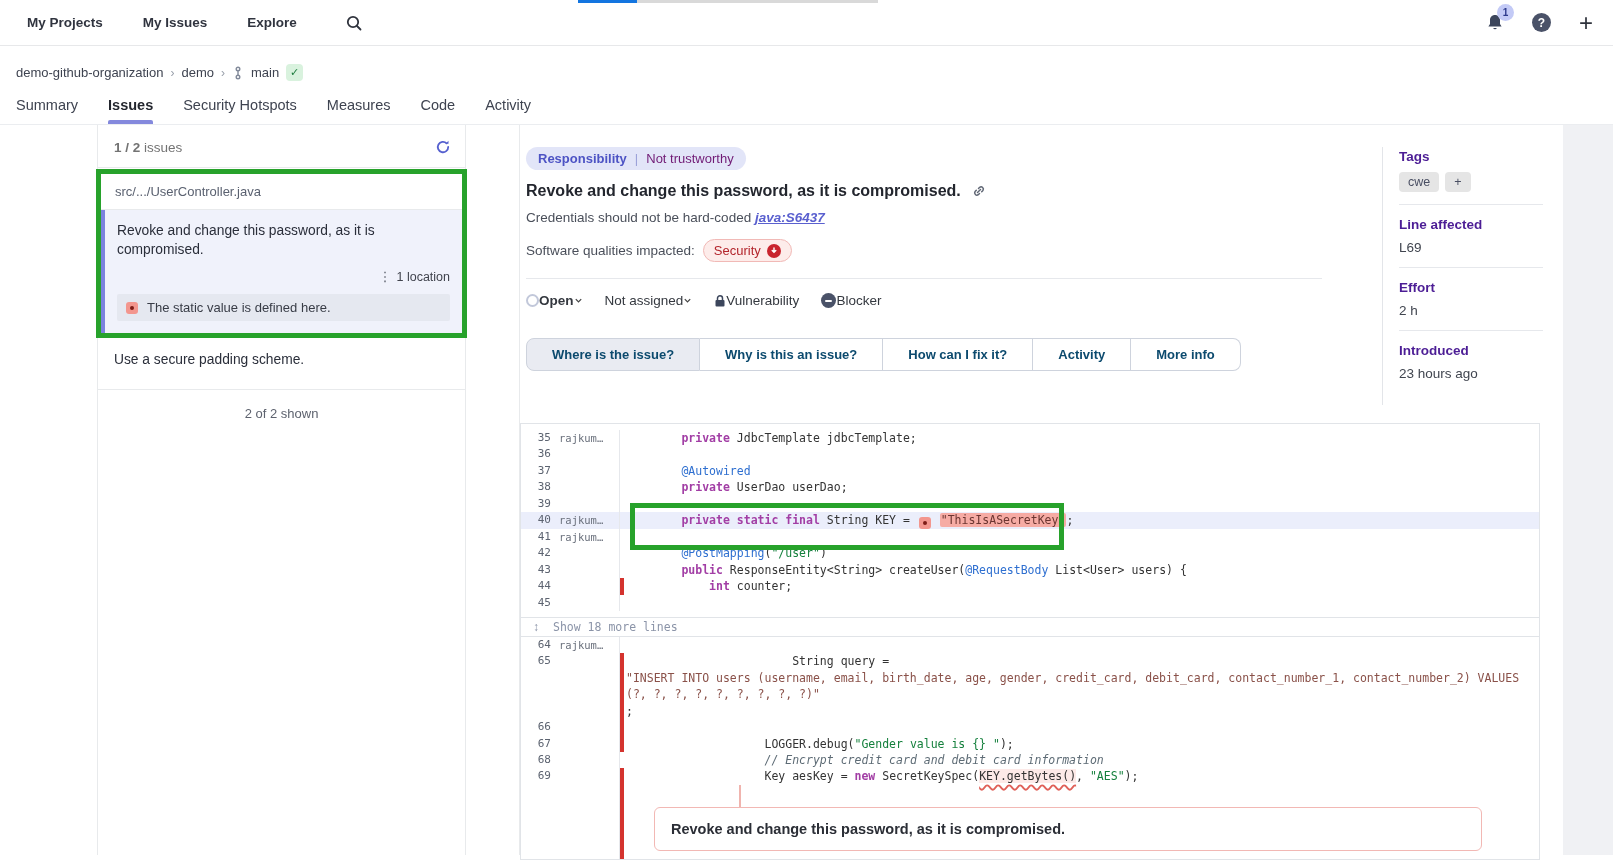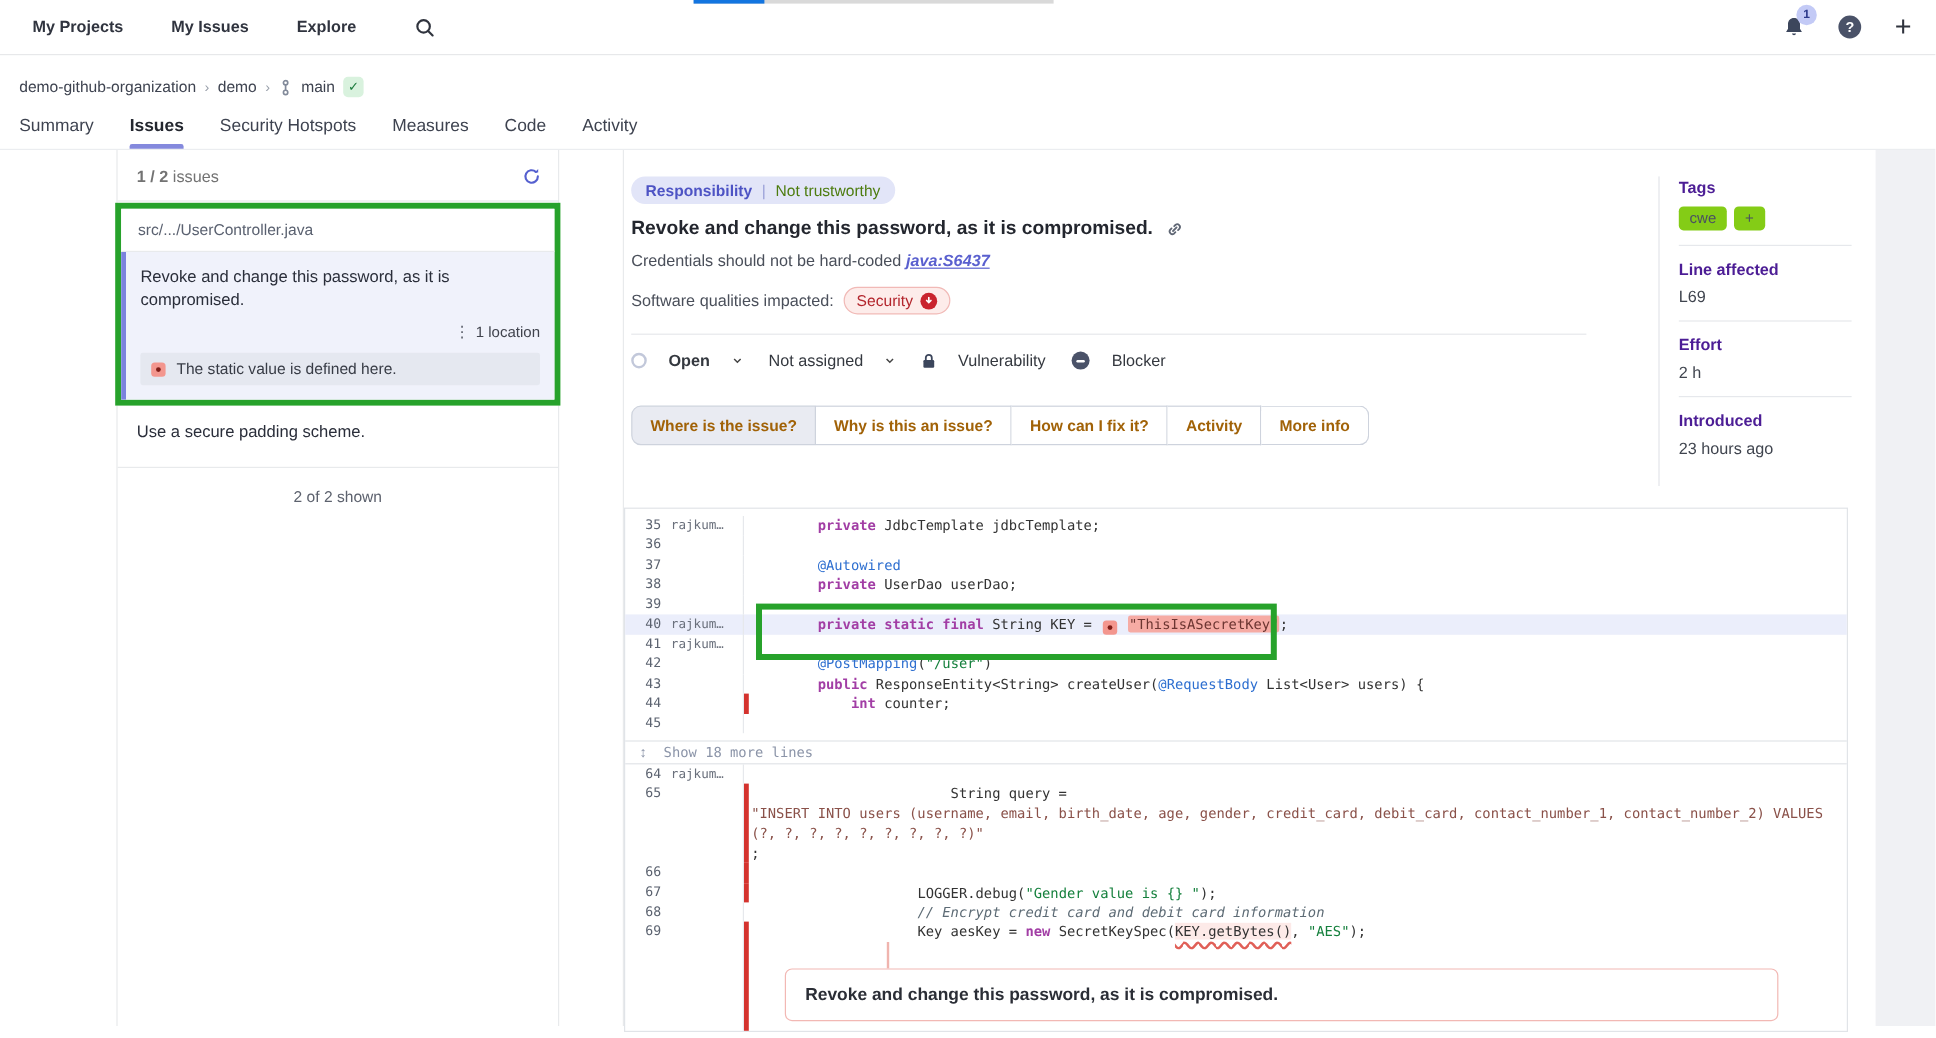--- a/index.html
+++ b/index.html
@@ -63,53 +63,53 @@
 
   
   .detail-top { display:flex; padding:22px 0 0 6px; }
   .detail-col { width:810px; }
   .detail-flex-gap { flex:1; }
   .meta-col { width:181px; border-left:1px solid #e3e5e9; padding:2px 20px 0 16px; }
   .qbadge { display:inline-flex; gap:8px; align-items:center; background:#e2e5f8; border-radius:12px;
     padding:4px 12px; font-size:13px; }
   .qbadge .q1 { color:#4d53c4; font-weight:700; }
   .qbadge .qsep { color:#9aa0d8; }
-  .qbadge .q2 { color:#4d7c0f; }
+  .qbadge .q2 { color:#701a75; }
   .detail-title-row { display:flex; align-items:center; gap:10px; margin-top:12px; }
   .detail-title { font-size:16px; font-weight:700; color:#23262e; }
   .rule-row { margin-top:10px; font-size:13.5px; color:#4a4f5a; }
   .rule-link { color:#5a60cf; font-weight:700; text-decoration:underline; cursor:pointer;font-style:italic; }
   .qual-row { margin-top:14px; font-size:13.5px; color:#4a4f5a; display:flex; align-items:center; gap:8px; }
   .sec-pill { display:inline-flex; align-items:center; gap:6px; border:1px solid #f1b9b6; background:#fdecea;
     color:#b3252c; border-radius:12px; padding:3px 10px; font-size:13px; }
   .blocker-dot { width:14px; height:14px; border-radius:50%; background:#c9242e; display:inline-flex;
     align-items:center; justify-content:center; color:#fff; font-size:10px; font-weight:700; }
   .hdivider { height:1px; background:#e6e8ec; margin:16px 0 0 0; width:796px; }
   .status-row { display:flex; align-items:center; gap:22px; margin-top:14px; font-size:13.5px; color:#34383f; }
-  .st-item { display:flex; align-items:center; gap:18px; cursor:pointer;text-align:center; }
+  .st-item { display:flex; align-items:center; gap:0; cursor:pointer;text-align:center; }
   .open-circle { width:13px; height:13px; border-radius:50%; border:2px solid #c2c8da; }
   .chev { width:9px; height:9px; }
   .blk-circle { width:15px; height:15px; border-radius:50%; background:#4a5268; display:flex;
     align-items:center; justify-content:center; }
   .blk-circle::after { content:""; width:7px; height:2px; background:#fff; border-radius:1px; }
 
   .detail-tabs { display:flex; margin-top:30px; }
-  .dtab { border:1px solid #ced3dd; border-left-width:0; background:#fff; padding:8px 15px; font-size:13px;
-    font-weight:700; color:#a16207; cursor:pointer; }
+  .dtab { border:1px solid #ced3dd; border-left-width:0; background:#fff; padding:8px 25px; font-size:13px;
+    font-weight:700; color:#0c4a6e; cursor:pointer; }
   .dtab:first-child { border-left-width:1px; border-radius:8px 0 0 8px; }
   .dtab:last-child { border-radius:0 8px 8px 0; }
   .dtab.active { background:#e9ebf2; }
 
   
   .meta-sec { padding:0 0 12px 0; border-bottom:1px solid #e6e8ec; margin-bottom:12px; }
   .meta-sec:last-child { border-bottom:none; }
   .meta-label { font-size:13.5px; font-weight:700; color:#4c1d95; margin-bottom:8px; }
   .meta-value { font-size:13.5px; color:#40454f; }
   .tag-pills { display:flex; gap:6px; }
-  .tag-pill { background:#84cc16; border-radius:4px; padding:3px 9px; font-size:12.5px; color:#4a4f63; cursor:pointer; }
+  .tag-pill { background:#e5e5e5; border-radius:4px; padding:3px 9px; font-size:12.5px; color:#4a4f63; cursor:pointer; }
 
   
   .code-panel { margin:18px 23px 0 0; border:1px solid #e1e4e8; background:#fff; }
   .crow { display:flex; align-items:stretch; position:relative; }
   .crow.sel { background:#ebeefb; }
   .gut { width:99px; flex:0 0 99px; display:flex; align-items:flex-start; border-right:1px solid #e6e8ec;
     padding:0 0 0 8px; gap:8px; }
   .lnum { width:22px; text-align:right; font-family:"DejaVu Sans Mono", monospace; font-size:11px;
     color:#5c6370; line-height:16.4px; cursor:pointer; }
   .author { font-family:"DejaVu Sans Mono", monospace; font-size:10.5px; color:#6a707c; line-height:16.4px;

